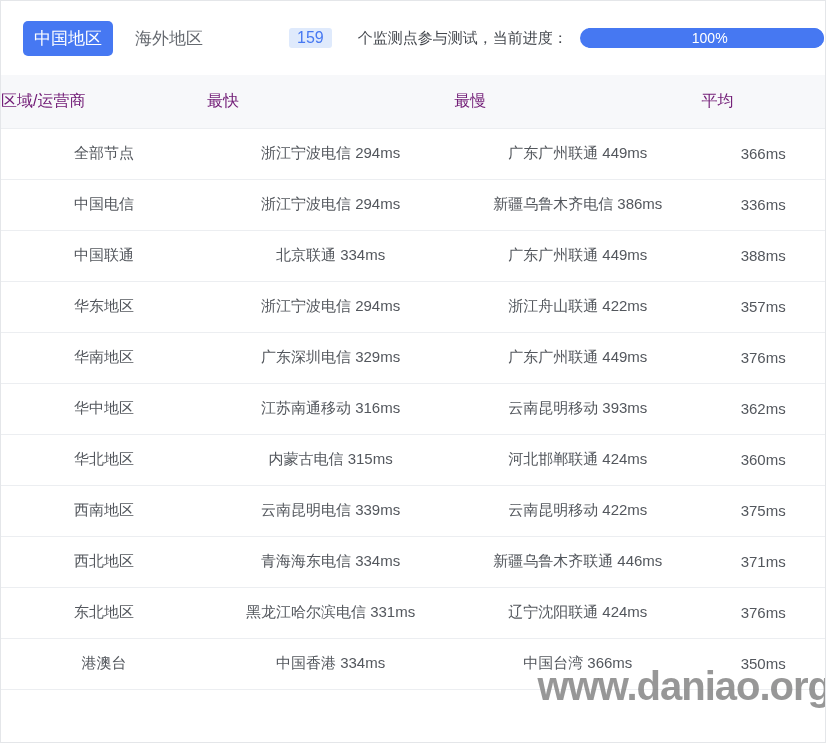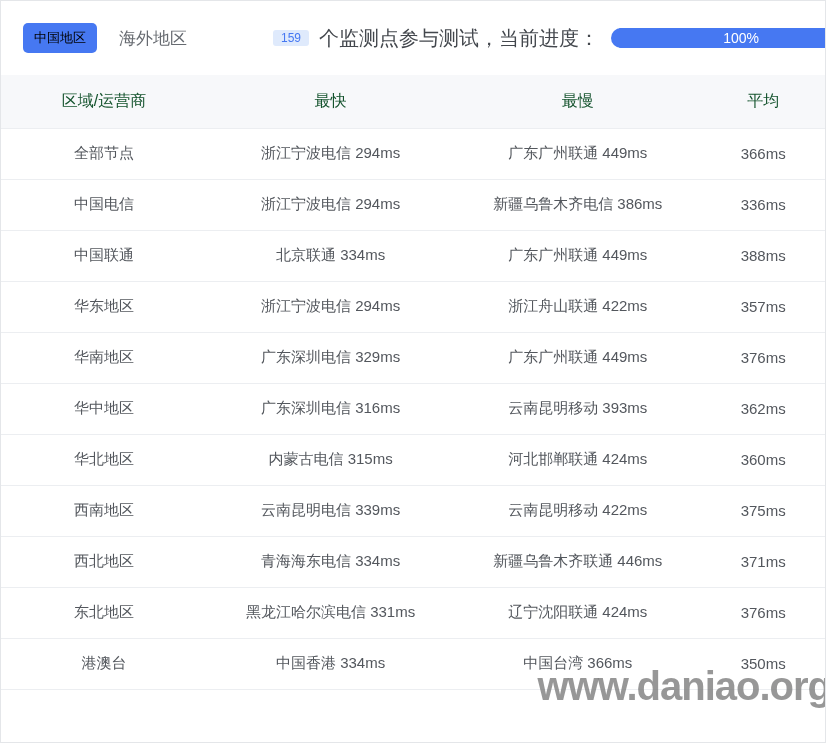--- a/index.html
+++ b/index.html
@@ -18,47 +18,47 @@
   }
   
   .topbar {
     height: 74px;
     display: flex; align-items: center;
     padding: 0 20px 0 22px;
     background: #fff;
   }
   .tab-active {
     background: var(--accent);
-    color: #000000;
-    font-size: 13px;
+    color: #ffffff;
+    font-size: 17px;
     padding: 6px 11px;
     border-radius: 5px;
     cursor: pointer;
     white-space: nowrap;
   }
   .tab-inactive {
     color: #666a70;
     font-size: 17px;
     margin-left: 22px;
     cursor: pointer;
     white-space: nowrap;
   }
   .count-badge {
     margin-left: 86px;
     background: var(--badge-bg);
     color: var(--accent);
-    font-size: 12px;
+    font-size: 16px;
     padding: 1px 8px;
     border-radius: 3px;
     white-space: nowrap;
   }
   .status-text {
-    margin-left: 10px;
+    margin-left: 26px;
     color: #43474d;
-    font-size: 20px;
+    font-size: 15px;
     white-space: nowrap;
   }
   .progress {
     margin-left: 12px;
     width: 244px; height: 20px;
     border-radius: 10px;
     background: var(--accent);
     overflow: hidden;
     position: relative;
     flex: none;
@@ -80,22 +80,22 @@
   }
   col.c1 { width: 25%; }
   col.c2 { width: 30%; }
   col.c3 { width: 30%; }
   col.c4 { width: 15%; }
   thead th {
     background: #f7f8fa;
     height: 53px;
     font-weight: 400;
     font-size: 16px;
-    color: #14532d;
-    text-align: center;
+    color: #701a75;
+    text-align: left;
     border-bottom: 1px solid #eceef1;
   }
   tbody td {
     height: 51px;
     text-align: center;
     font-size: 15px;
     color: #53575d;
     border-bottom: 1px solid #eceef1;
     white-space: nowrap;
     overflow: hidden;
@@ -170,21 +170,21 @@
           <td>357ms</td>
         </tr>
         <tr>
           <td>华南地区</td>
           <td>广东深圳电信 329ms</td>
           <td>广东广州联通 449ms</td>
           <td>376ms</td>
         </tr>
         <tr>
           <td>华中地区</td>
-          <td>广东深圳电信 316ms</td>
+          <td>江苏南通移动 316ms</td>
           <td>云南昆明移动 393ms</td>
           <td>362ms</td>
         </tr>
         <tr>
           <td>华北地区</td>
           <td>内蒙古电信 315ms</td>
           <td>河北邯郸联通 424ms</td>
           <td>360ms</td>
         </tr>
         <tr>

